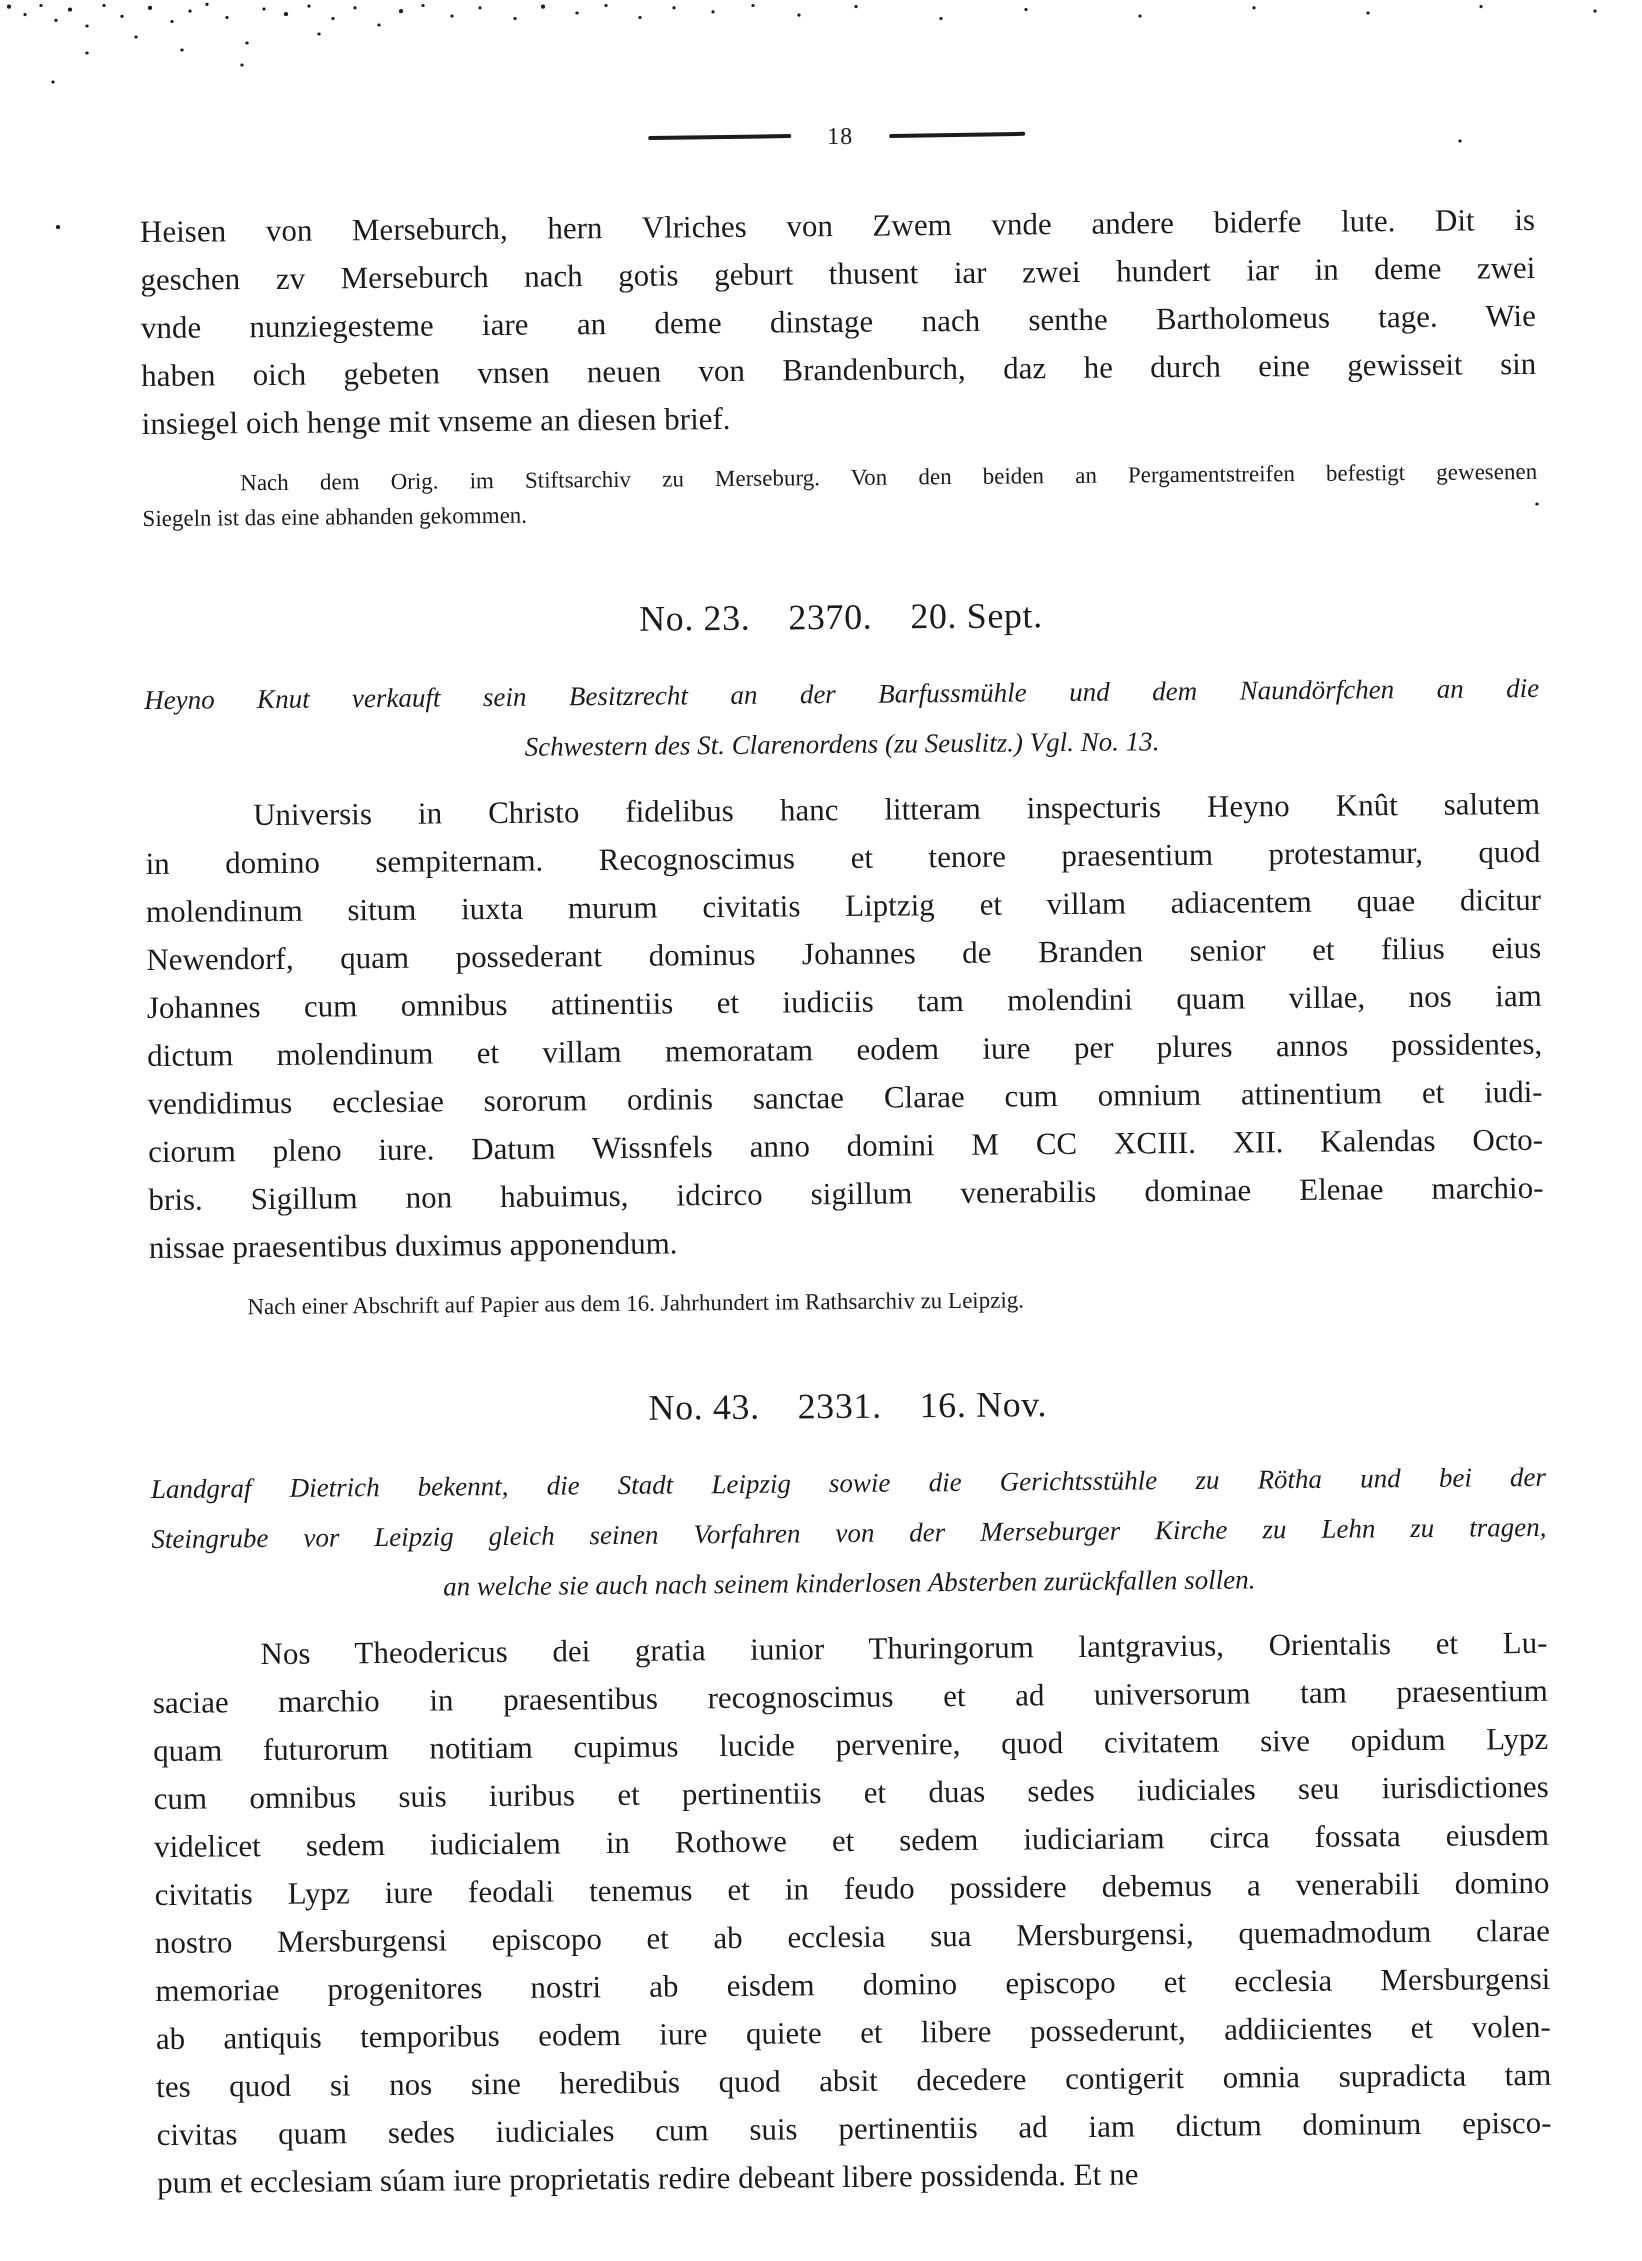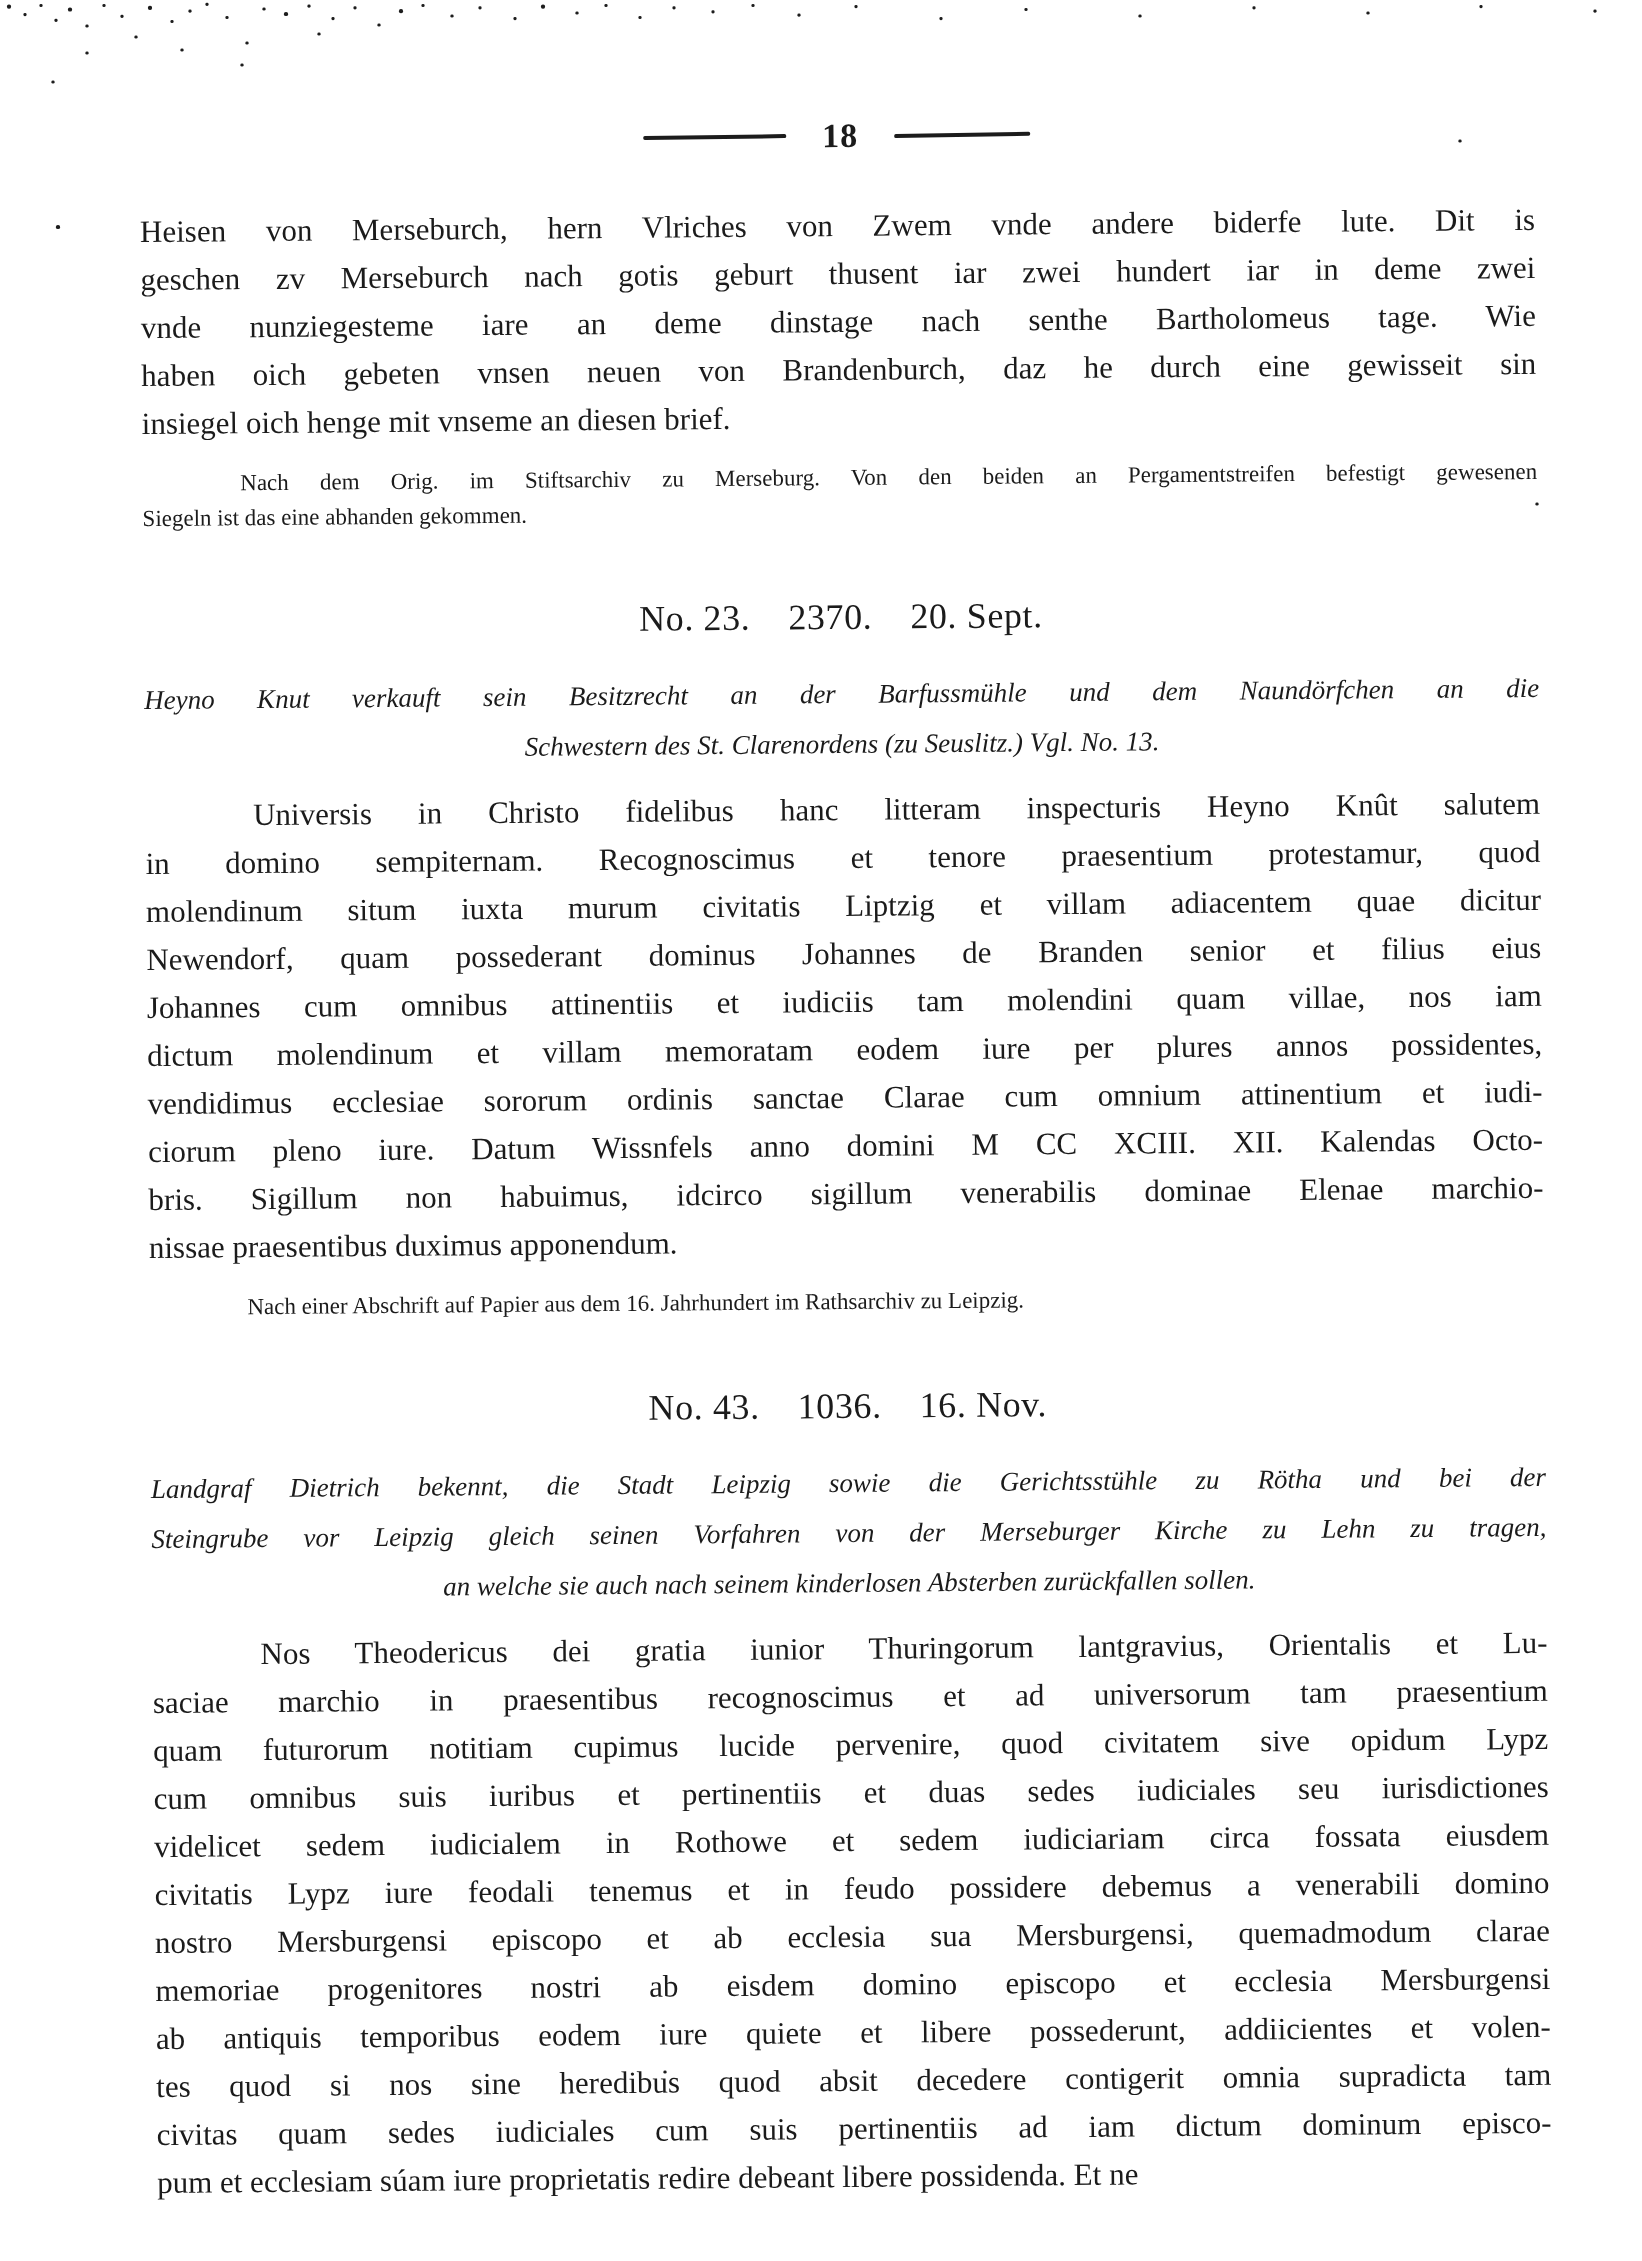--- a/index.html
+++ b/index.html
@@ -43,21 +43,21 @@
     transform:rotate(-0.5deg);
     transform-origin:50% 0;
   }
   .page-header{
     display:flex;align-items:center;justify-content:center;gap:36px;
     height:49px;margin-bottom:42px;
   }
   .rule{height:4px;background:#1c1c1c;border-radius:1.7px;}
   .rule-left{width:143px;transform:rotate(-0.3deg);}
   .rule-right{width:136px;transform:rotate(-0.5deg);}
-  .page-num{font-size:34px;font-weight:bold;letter-spacing:1.1px;line-height:1;}
+  .page-num{font-size:24px;font-weight:normal;letter-spacing:1.1px;line-height:1;}
 
   .para .line{
     font-size:31px;line-height:48px;
     text-align:justify;text-align-last:justify;
     white-space:normal;
   }
   .para .line.indent{text-indent:108px;}
   .para .line.last{text-align:left;text-align-last:left;}
 
   .para.body{margin-top:17px;}
@@ -116,21 +116,21 @@
         <div class="line">Johannes cum omnibus attinentiis et iudiciis tam molendini quam villae, nos iam</div>
         <div class="line">dictum molendinum et villam memoratam eodem iure per plures annos possidentes,</div>
         <div class="line">vendidimus ecclesiae sororum ordinis sanctae Clarae cum omnium attinentium et iudi-</div>
         <div class="line">ciorum pleno iure. Datum Wissnfels anno domini M CC XCIII. XII. Kalendas Octo-</div>
         <div class="line">bris. Sigillum non habuimus, idcirco sigillum venerabilis dominae Elenae marchio-</div>
         <div class="line last">nissae praesentibus duximus apponendum.</div>
       </div>
       <div class="para note">
         <div class="line indent last single">Nach einer Abschrift auf Papier aus dem 16. Jahrhundert im Rathsarchiv zu Leipzig.</div>
       </div>
-      <div class="heading"><span class="heading-part">No. 43.</span><span class="heading-part">1036.</span><span class="heading-part">16. Nov.</span></div>
+      <div class="heading"><span class="heading-part">No. 43.</span><span class="heading-part">2331.</span><span class="heading-part">16. Nov.</span></div>
       <div class="para summary">
         <div class="line">Landgraf Dietrich bekennt, die Stadt Leipzig sowie die Gerichtsstühle zu Rötha und bei der</div>
         <div class="line">Steingrube vor Leipzig gleich seinen Vorfahren von der Merseburger Kirche zu Lehn zu tragen,</div>
         <div class="line last">an welche sie auch nach seinem kinderlosen Absterben zurückfallen sollen.</div>
       </div>
       <div class="para body">
         <div class="line indent">Nos Theodericus dei gratia iunior Thuringorum lantgravius, Orientalis et Lu-</div>
         <div class="line">saciae marchio in praesentibus recognoscimus et ad universorum tam praesentium</div>
         <div class="line">quam futurorum notitiam cupimus lucide pervenire, quod civitatem sive opidum Lypz</div>
         <div class="line">cum omnibus suis iuribus et pertinentiis et duas sedes iudiciales seu iurisdictiones</div>

